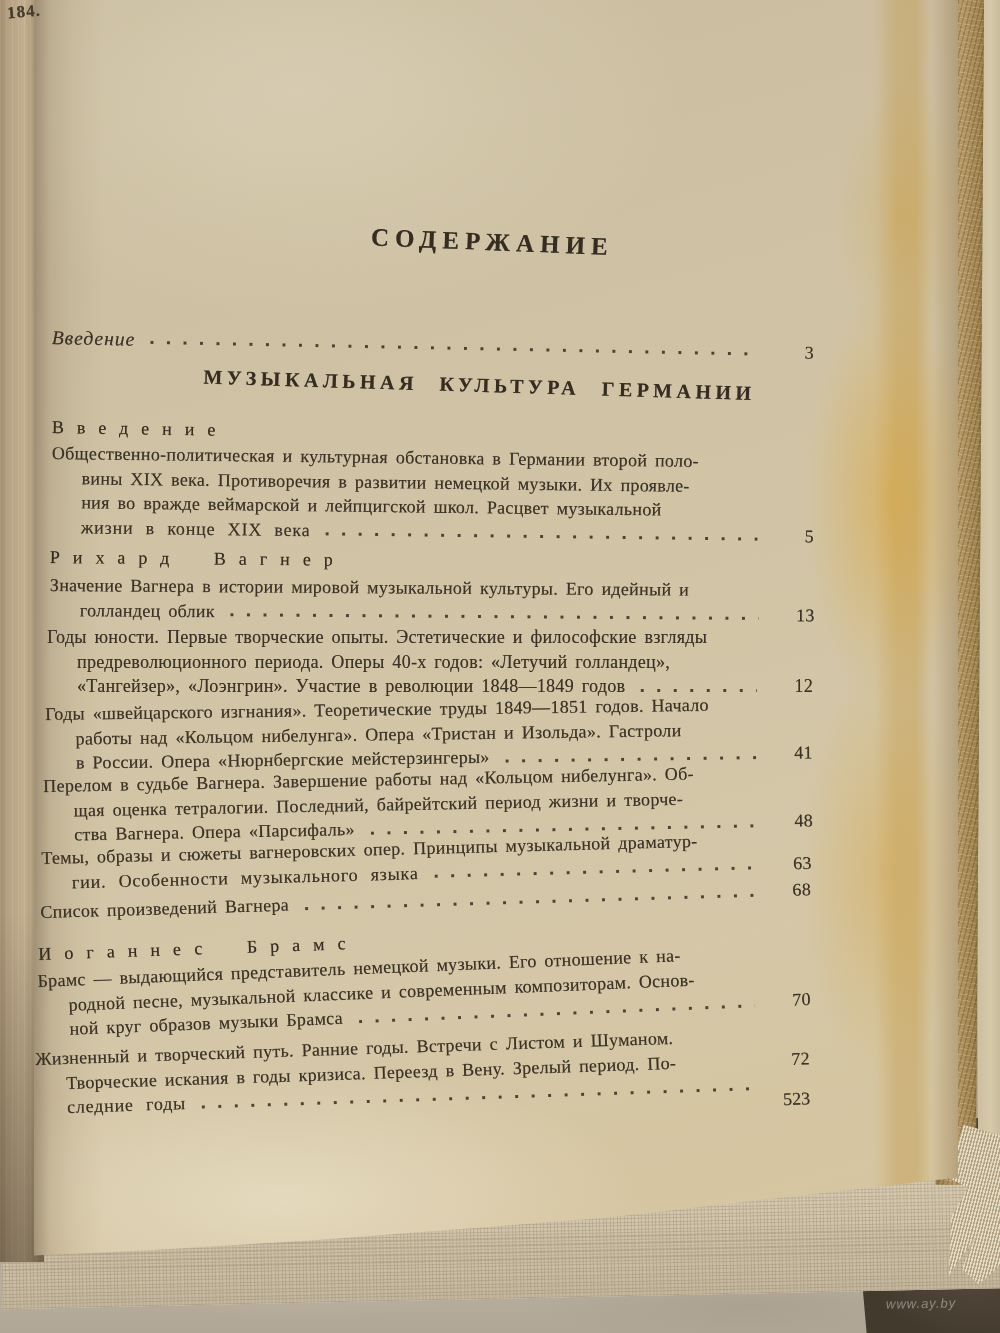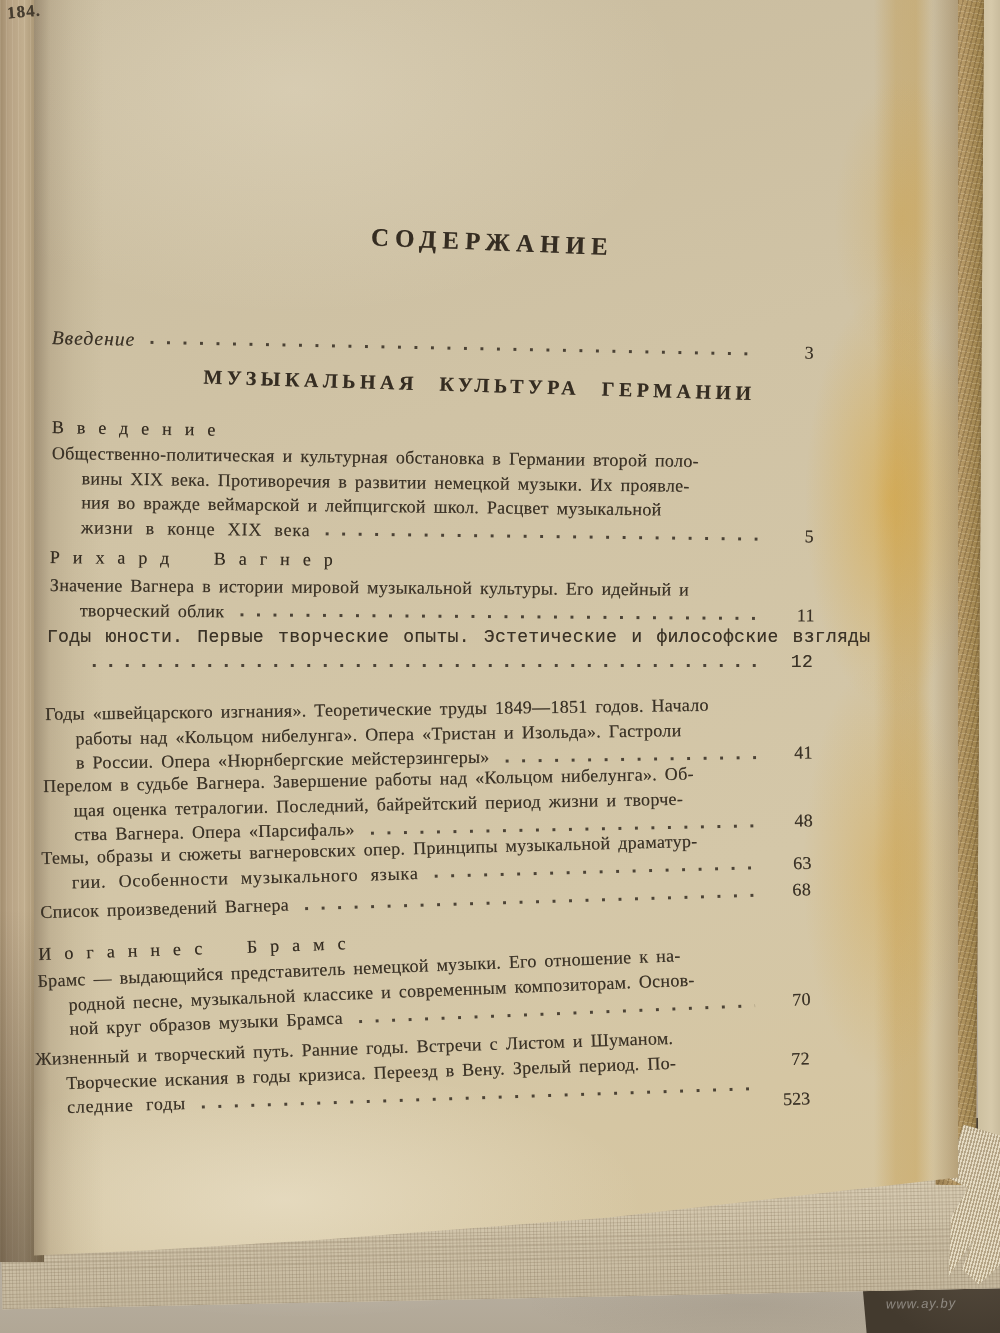--- a/index.html
+++ b/index.html
@@ -172,29 +172,31 @@
         <span class="dots"></span>
         <span class="num">5</span>
       </div>
     </div>
 
     <div class="sec" style="left:50px;top:547px;transform:rotate(0.5deg);">Рихард Вагнер</div>
 
     <div class="entry" style="left:50px;top:573px;width:765px;transform:rotate(0.4deg);">
       <div class="line">Значение Вагнера в истории мировой музыкальной культуры. Его идейный и</div>
       <div class="line cont flexline">
-        <span class="lt">творческий облик</span>
-        <span class="dots"></span>
-        <span class="num">11</span>
-      </div>
-    </div>
-
-    <div class="entry" style="left:47px;top:625px;width:766px;transform:rotate(0deg);font-family:Liberation Mono, monospace;">
+        <span class="lt">голландец облик</span>
+        <span class="dots"></span>
+        <span class="num">13</span>
+      </div>
+    </div>
+
+    <div class="entry" style="left:47px;top:625px;width:766px;transform:rotate(0deg);">
       <div class="line">Годы юности. Первые творческие опыты. Эстетические и философские взгляды</div>
-      <div class="line cont flexline">
+      <div class="line cont">предреволюционного периода. Оперы 40-х годов: «Летучий голландец»,</div>
+      <div class="line cont flexline">
+        <span class="lt">«Тангейзер», «Лоэнгрин». Участие в революции 1848—1849 годов</span>
         <span class="dots"></span>
         <span class="num">12</span>
       </div>
     </div>
 
     <div class="entry" style="left:45px;top:702px;width:767px;transform:rotate(-0.8deg);">
       <div class="line">Годы «швейцарского изгнания». Теоретические труды 1849—1851 годов. Начало</div>
       <div class="line cont">работы над «Кольцом нибелунга». Опера «Тристан и Изольда». Гастроли</div>
       <div class="line cont flexline">
         <span class="lt">в России. Опера «Нюрнбергские мейстерзингеры»</span>

